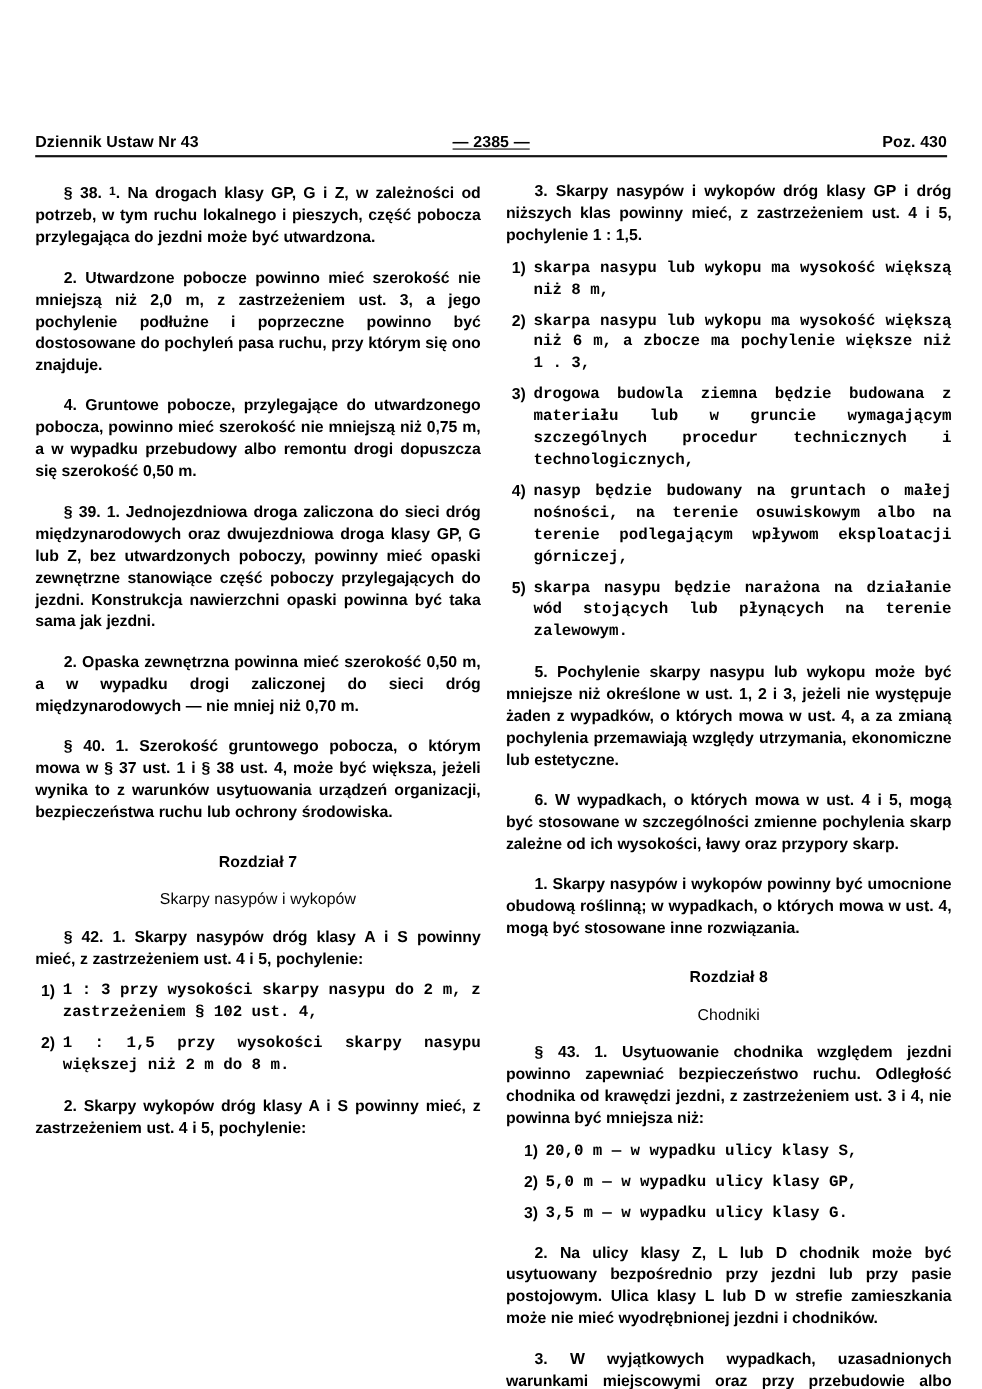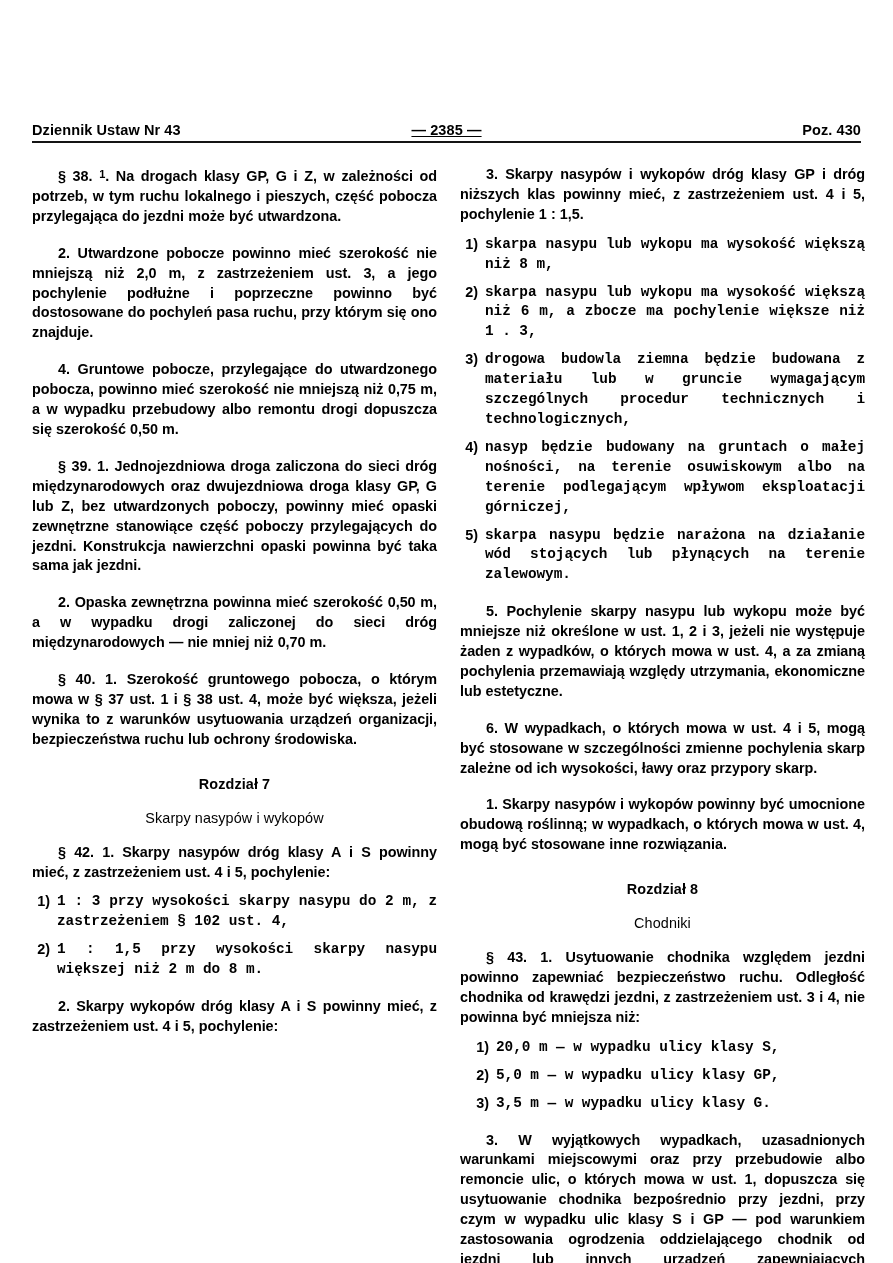--- a/index.html
+++ b/index.html
@@ -221,19 +221,20 @@
       </div>
       <div class="listitem indent-wide">
         <span class="marker">2)</span>
         <span class="body">5,0 m — w wypadku ulicy klasy GP,</span>
       </div>
       <div class="listitem indent-wide">
         <span class="marker">3)</span>
         <span class="body">3,5 m — w wypadku ulicy klasy G.</span>
       </div>
 
+      <p class="para spaced">2. Na ulicy klasy Z, L lub D chodnik może być usytuowany bezpośrednio przy jezdni lub przy pasie postojowym. Ulica klasy L lub D w strefie zamieszkania może nie mieć wyodrębnionej jezdni i chodników.</p>
 
       <p class="para spaced">3. W wyjątkowych wypadkach, uzasadnionych warunkami miejscowymi oraz przy przebudowie albo remoncie ulic, o których mowa w ust. 1, dopuszcza się usytuowanie chodnika bezpośrednio przy jezdni, przy czym w wypadku ulic klasy S i GP — pod warunkiem zastosowania ogrodzenia oddzielającego chodnik od jezdni lub innych urządzeń zapewniających bezpieczeństwo ruchu.</p>
 
     </div>
 
   </div>
 </div>
 
 </body></html>

